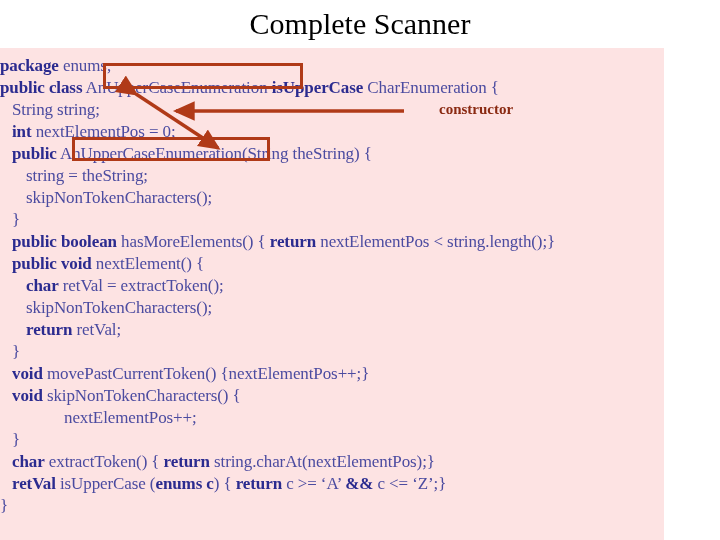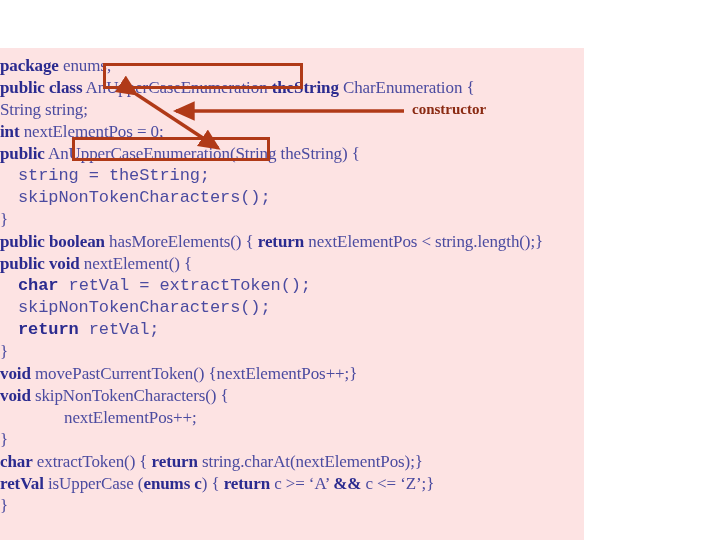--- a/index.html
+++ b/index.html
@@ -28,21 +28,21 @@
     font-size: 30px;
     line-height: 44px;
     color: #000000;
     font-family: "Liberation Serif", "DejaVu Serif", serif;
     white-space: nowrap;
   }
   #code-panel {
     position: absolute;
     left: 0;
     top: 48px;
-    width: 584px;
+    width: 664px;
     height: 492px;
     background: #fde3e3;
     overflow: hidden;
   }
   #code-lines {
     position: absolute;
     left: 0;
     top: 0;
     width: 720px;
   }
@@ -52,57 +52,59 @@
     font-size: 17px;
     color: #4b4ba0;
     white-space: pre;
     font-family: "Liberation Serif", "DejaVu Serif", serif;
     letter-spacing: -0.1px;
   }
   .code-line .kw {
     font-weight: bold;
     color: #2b2b8f;
   }
-  .ind1 { padding-left: 0; }
-  .ind2 { padding-left: 18px; font-family: Liberation Mono, monospace; }
+  .ind1 { padding-left: 12px; }
+  .ind2 { padding-left: 26px; }
   .ind3 { padding-left: 64px; }
 
   .anno-box {
     position: absolute;
     border: 3px solid #b03a18;
     box-sizing: border-box;
     background: transparent;
   }
   #anno-label-constructor {
     position: absolute;
     font-size: 15px;
     font-weight: bold;
     color: #8a2a12;
     white-space: nowrap;
     font-family: "Liberation Serif", "DejaVu Serif", serif;
+    margin-left: 27px;
   }
   #anno-svg {
     position: absolute;
     left: 0;
     top: 0;
     width: 720px;
     height: 540px;
     pointer-events: none;
   }
 </style>
 </head>
 <body>
 
 <div id="slide">
 
+  <div id="title">Complete Scanner</div>
 
   <div id="code-panel">
     <div id="code-lines" style="top: 7px;">
         <div class="code-line ind0"><span class="kw">package</span> enums;</div>
-        <div class="code-line ind0"><span class="kw">public class</span> AnUpperCaseEnumeration <span class="kw">theString</span> CharEnumeration {</div>
+        <div class="code-line ind0"><span class="kw">public class</span> AnUpperCaseEnumeration <span class="kw">isUpperCase</span> CharEnumeration {</div>
         <div class="code-line ind1">String string;</div>
         <div class="code-line ind1"><span class="kw">int</span> nextElementPos = 0;</div>
         <div class="code-line ind1"><span class="kw">public</span> AnUpperCaseEnumeration(String theString) {</div>
         <div class="code-line ind2">string = theString;</div>
         <div class="code-line ind2">skipNonTokenCharacters();</div>
         <div class="code-line ind1">}</div>
         <div class="code-line ind1"><span class="kw">public boolean</span> hasMoreElements() { <span class="kw">return</span> nextElementPos &lt; string.length();}</div>
         <div class="code-line ind1"><span class="kw">public void</span> nextElement() {</div>
         <div class="code-line ind2"><span class="kw">char</span> retVal = extractToken();</div>
         <div class="code-line ind2">skipNonTokenCharacters();</div>

